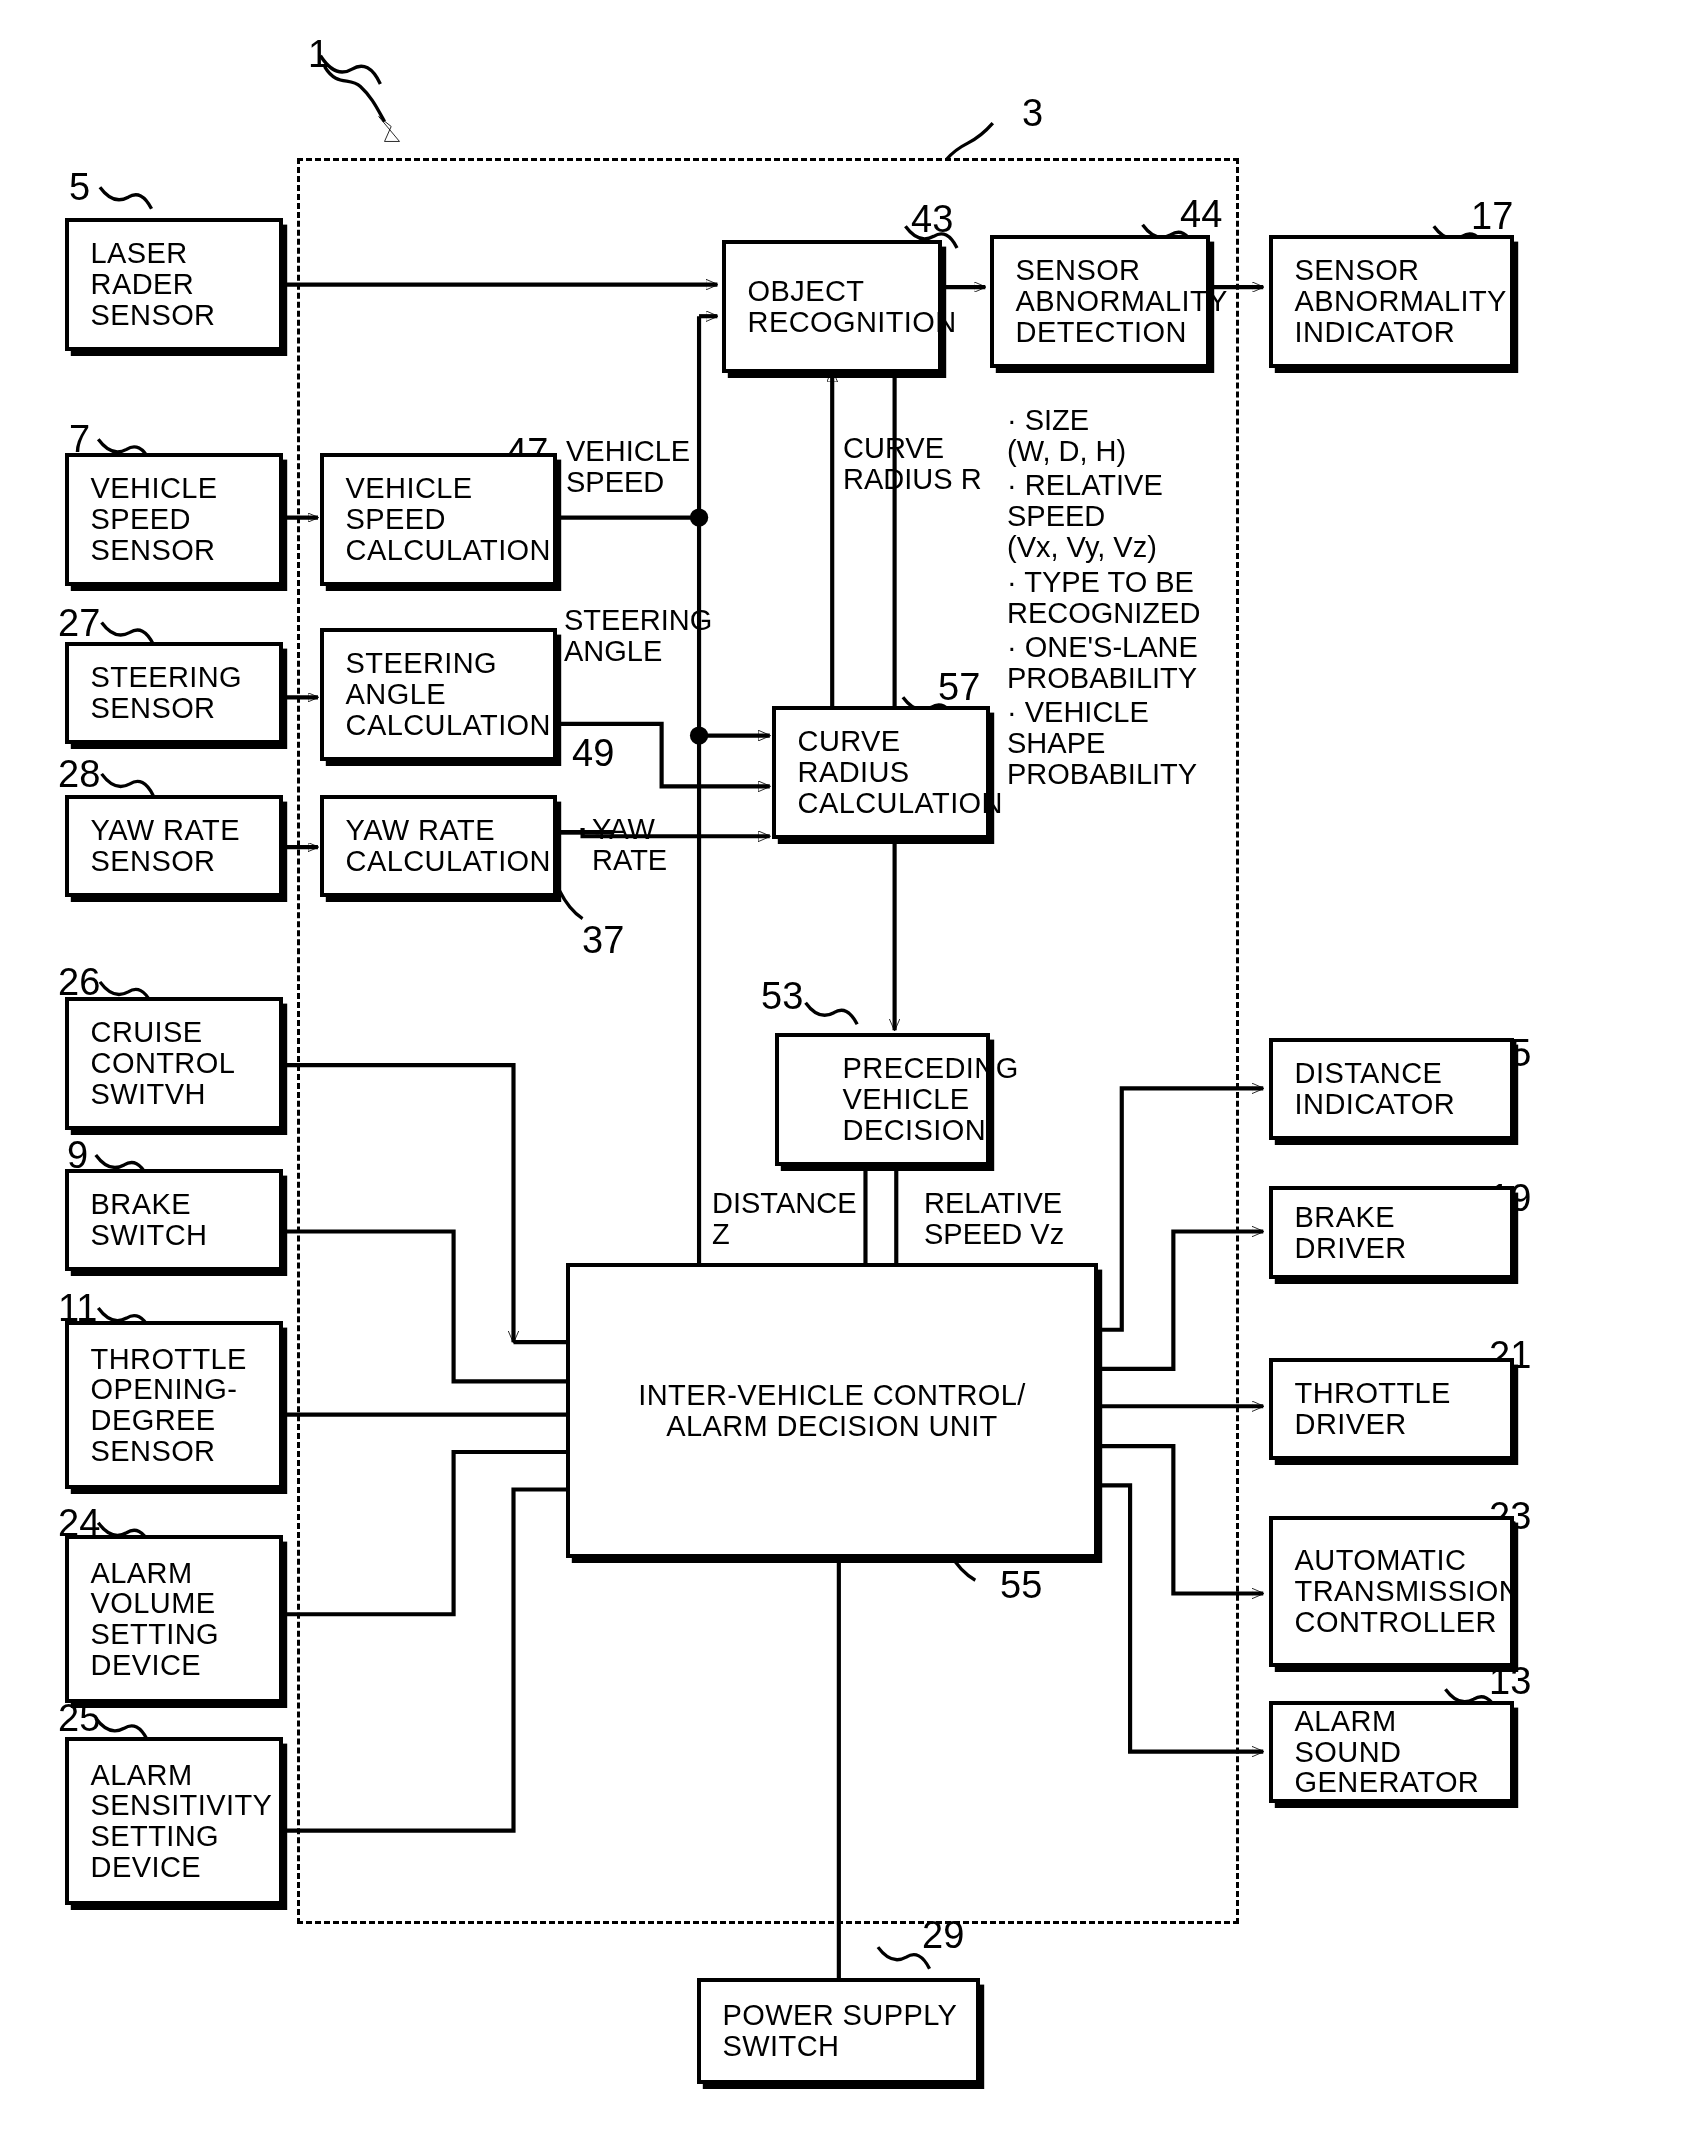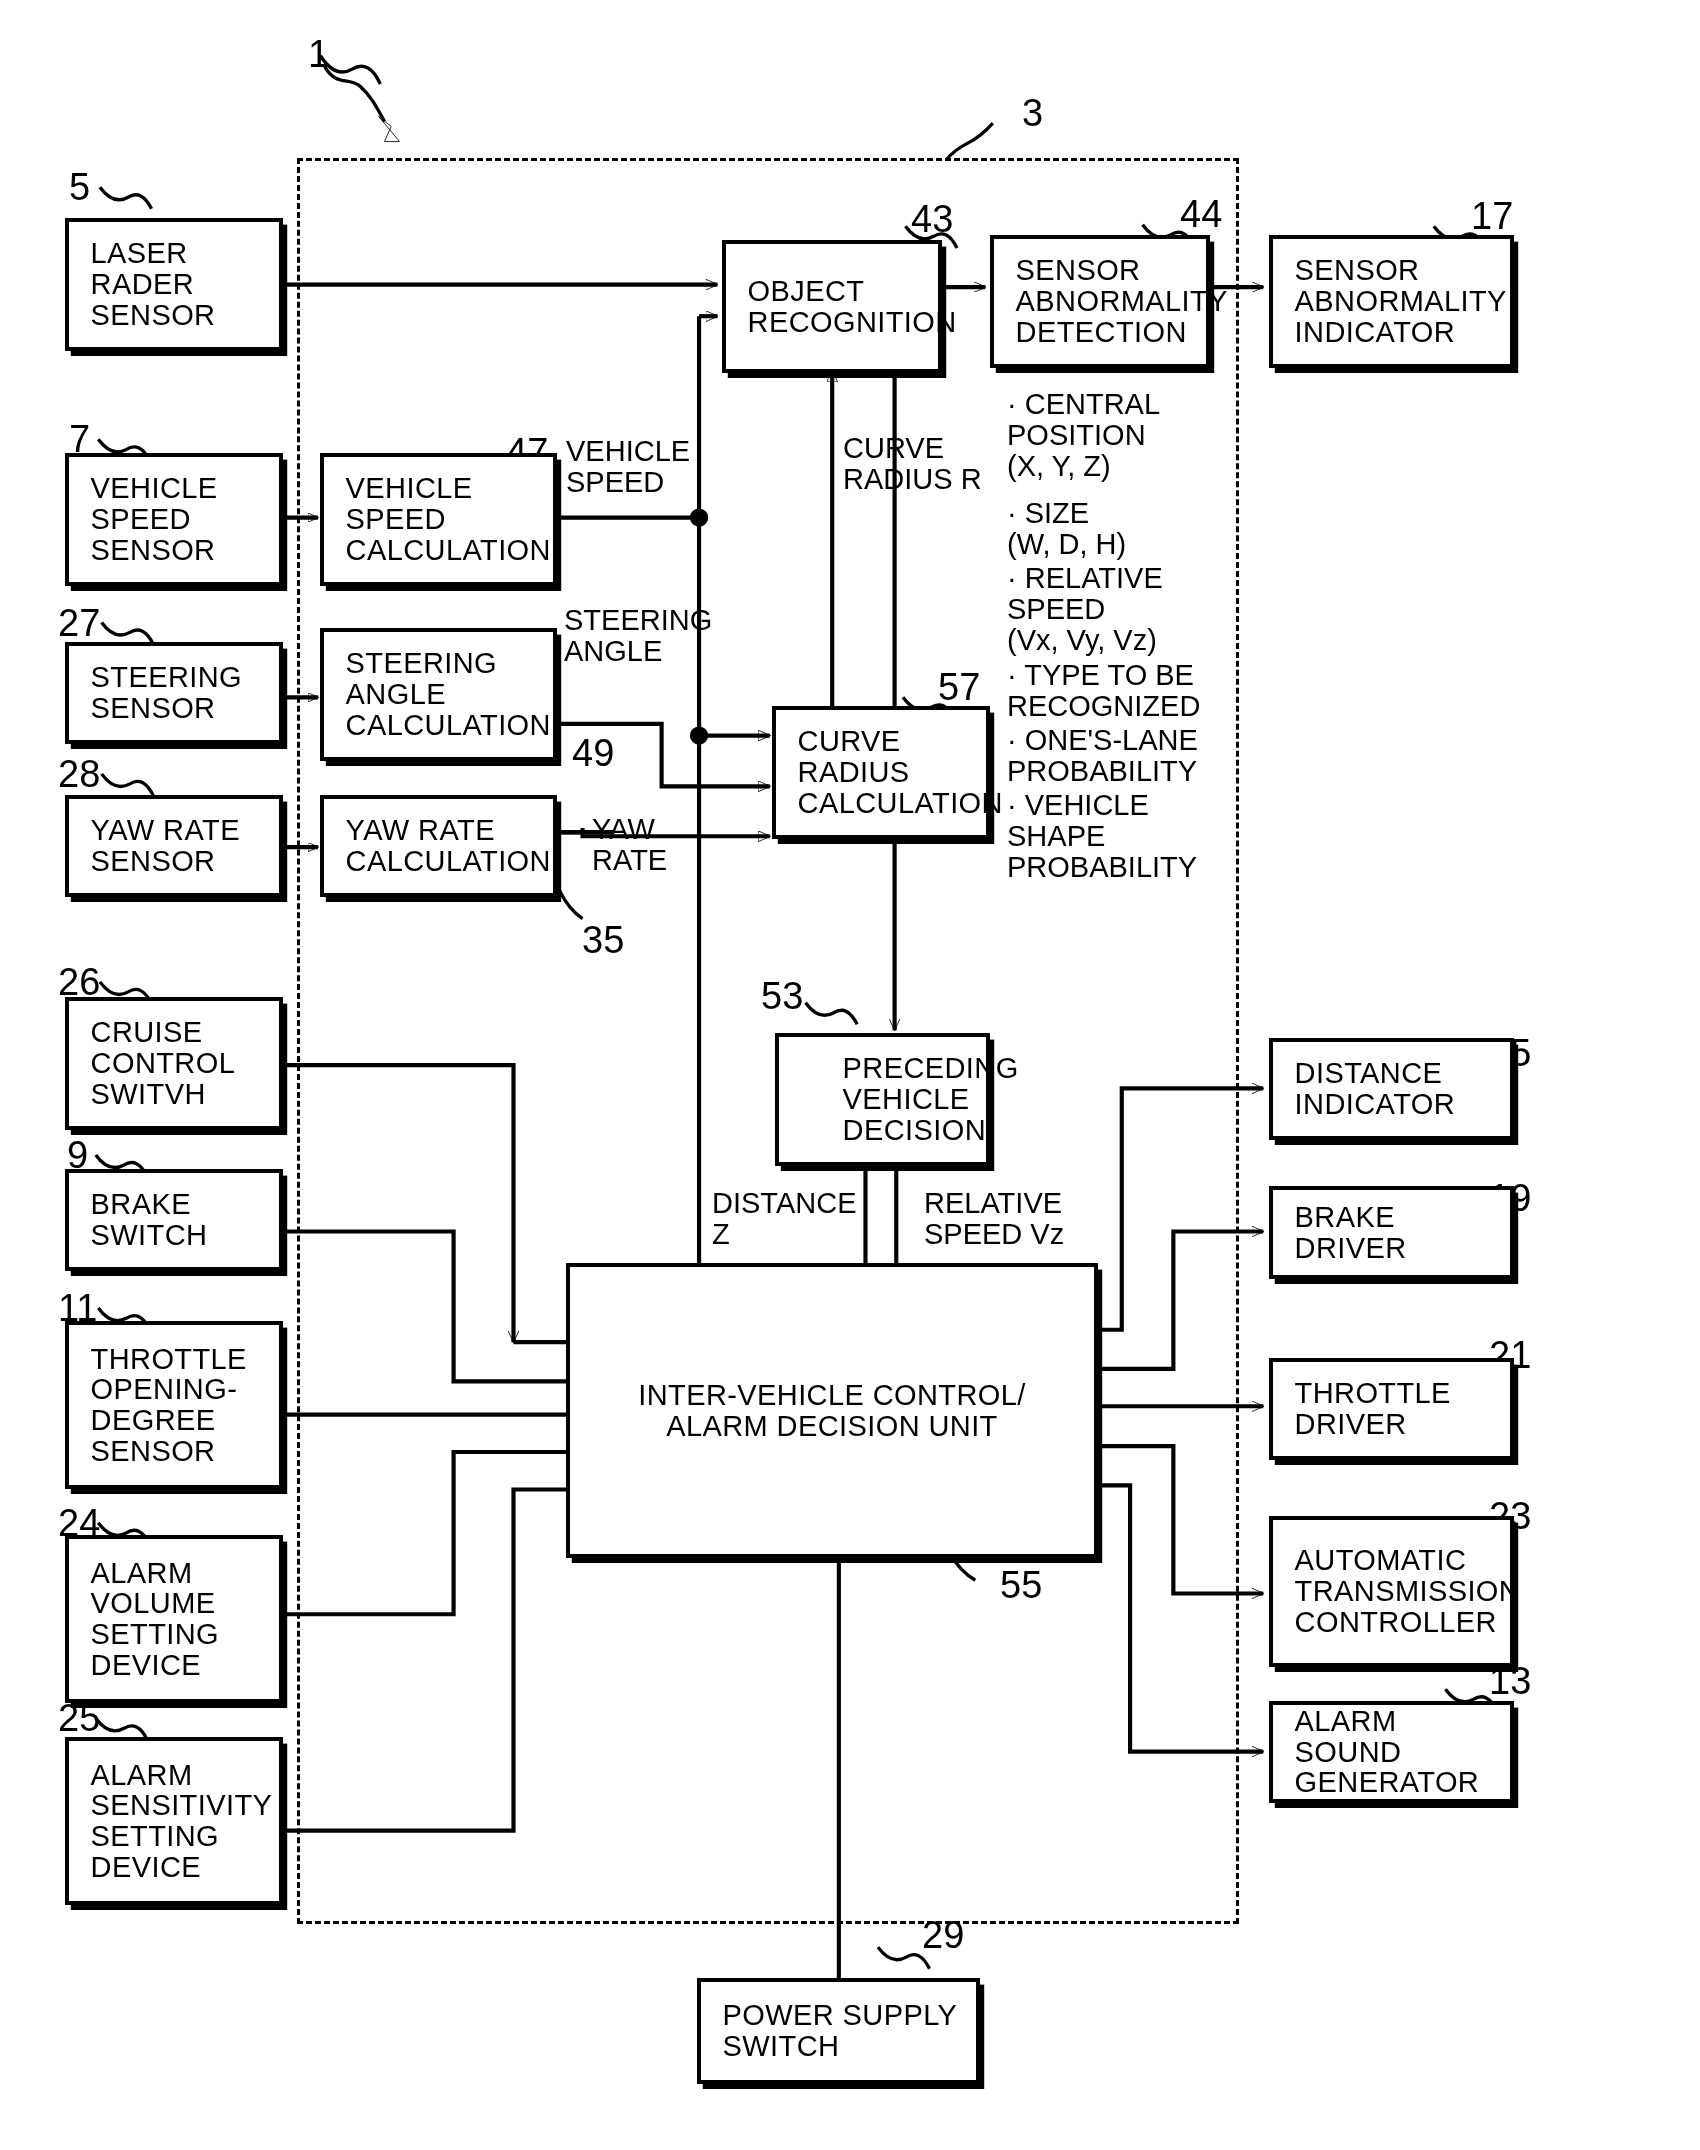--- a/index.html
+++ b/index.html
@@ -176,21 +176,21 @@
   <div class="ref" style="left:67px;top:1134px;">9</div>
   <div class="ref" style="left:58px;top:1287px;">11</div>
   <div class="ref" style="left:58px;top:1502px;">24</div>
   <div class="ref" style="left:58px;top:1697px;">25</div>
 
   <div class="ref" style="left:911px;top:198px;">43</div>
   <div class="ref" style="left:1180px;top:193px;">44</div>
   <div class="ref" style="left:1471px;top:195px;">17</div>
   <div class="ref" style="left:506px;top:431px;">47</div>
   <div class="ref" style="left:572px;top:732px;">49</div>
-  <div class="ref" style="left:582px;top:919px;">35</div>
+  <div class="ref" style="left:582px;top:919px;">37</div>
   <div class="ref" style="left:938px;top:666px;">57</div>
   <div class="ref" style="left:761px;top:975px;">53</div>
   <div class="ref" style="left:1000px;top:1564px;">55</div>
 
   <div class="ref" style="left:1489px;top:1032px;">15</div>
   <div class="ref" style="left:1489px;top:1177px;">19</div>
   <div class="ref" style="left:1489px;top:1334px;">21</div>
   <div class="ref" style="left:1489px;top:1495px;">23</div>
   <div class="ref" style="left:1489px;top:1660px;">13</div>
   <div class="ref" style="left:922px;top:1914px;">29</div>
@@ -337,23 +337,20 @@
   <div class="note" style="left:592px;top:814px;">YAW
 RATE</div>
   <div class="note" style="left:843px;top:433px;">CURVE
 RADIUS R</div>
   <div class="note" style="left:712px;top:1188px;">DISTANCE
 Z</div>
   <div class="note" style="left:924px;top:1188px;">RELATIVE
 SPEED Vz</div>
 
   <div style="position:absolute;left:1007px;top:389px;width:225px;">
-    <div class="note" style="position:static;">· CENTRAL
-  POSITION
-  (X, Y, Z)</div>
     <div class="note" style="position:static;margin-top:16px;">· SIZE
   (W, D, H)</div>
     <div class="note" style="position:static;margin-top:3.3px;">· RELATIVE
   SPEED
   (Vx, Vy, Vz)</div>
     <div class="note" style="position:static;margin-top:3.3px;">· TYPE  TO  BE
   RECOGNIZED</div>
     <div class="note" style="position:static;margin-top:3.3px;">· ONE'S-LANE
   PROBABILITY</div>
     <div class="note" style="position:static;margin-top:3.3px;">· VEHICLE

